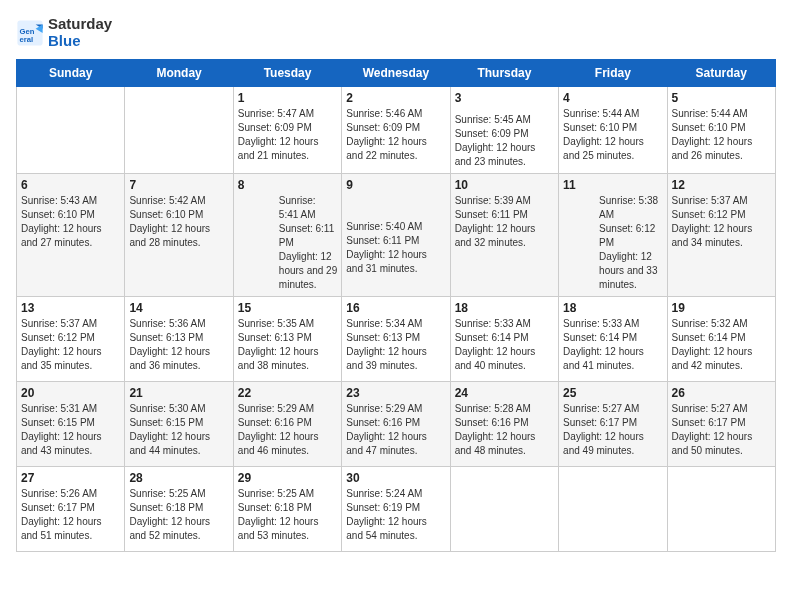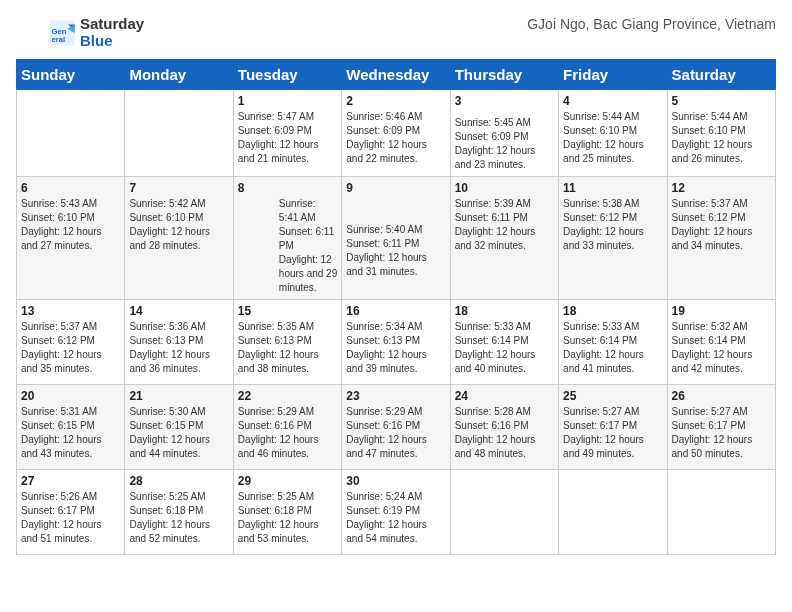--- a/index.html
+++ b/index.html
@@ -13,21 +13,20 @@
     .header-section {
       display: flex;
       justify-content: space-between;
       align-items: flex-start;
       margin-bottom: 10px;
     }
     .logo {
       display: flex;
       align-items: center;
       gap: 4px;
-      margin-left: 32px;
     }
     .logo-icon {
       width: 28px;
       height: 28px;
     }
     .title-area {
       text-align: right;
     }
     .calendar-title {
       font-size: 32px;
@@ -40,22 +39,22 @@
     }
     table {
       width: 100%;
       border-collapse: collapse;
       font-size: 11px;
     }
     thead th {
       background-color: #1565c0;
       color: #fff;
       padding: 6px 4px;
-      text-align: left;
-      font-size: 15px;
+      text-align: center;
+      font-size: 12px;
       font-weight: bold;
       border: 1px solid #1565c0;
     }
     tbody td {
       border: 1px solid #ccc;
       vertical-align: top;
       padding: 4px;
       width: calc(100% / 7);
       height: 85px;
     }
@@ -95,21 +94,20 @@
       <text x="5" y="33" font-size="11" font-weight="bold" fill="#1565c0">eral</text>
       <polygon points="28,8 38,14 38,8" fill="#1565c0"></polygon>
       <polygon points="28,14 38,8 38,20" fill="#42a5f5"></polygon>
     </svg>
     <div>
       <div style="font-size:15px;font-weight:bold;color:#333;line-height:1.1;">Saturday</div>
       <div style="font-size:15px;font-weight:bold;color:#1565c0;line-height:1.1;">Blue</div>
     </div>
   </div>
   <div class="title-area">
-    <div class="calendar-subtitle">GJoi Ngo, Bac Giang Province, Vietnam</div>
   </div>
 </div>
 
 <table>
   <thead>
     <tr id="header-row">
         <th>Sunday</th>
         <th>Monday</th>
         <th>Tuesday</th>
         <th>Wednesday</th>
@@ -179,21 +177,21 @@
 Daylight: 12 hours and 31 minutes.</div>
         </td>
         <td>
           <span class="day-number">10</span>
           <div class="day-info" style="white-space: pre-line;">Sunrise: 5:39 AM
 Sunset: 6:11 PM
 Daylight: 12 hours and 32 minutes.</div>
         </td>
         <td>
           <span class="day-number">11</span>
-          <div class="day-info" style="white-space: pre-line;">Sunrise: 5:38 AM
+          <div class="day-info" style="white-space: pre-line; margin-left: 36px;">Sunrise: 5:38 AM
 Sunset: 6:12 PM
 Daylight: 12 hours and 33 minutes.</div>
         </td>
         <td>
           <span class="day-number">12</span>
           <div class="day-info" style="white-space: pre-line;">Sunrise: 5:37 AM
 Sunset: 6:12 PM
 Daylight: 12 hours and 34 minutes.</div>
         </td>
       </tr>

